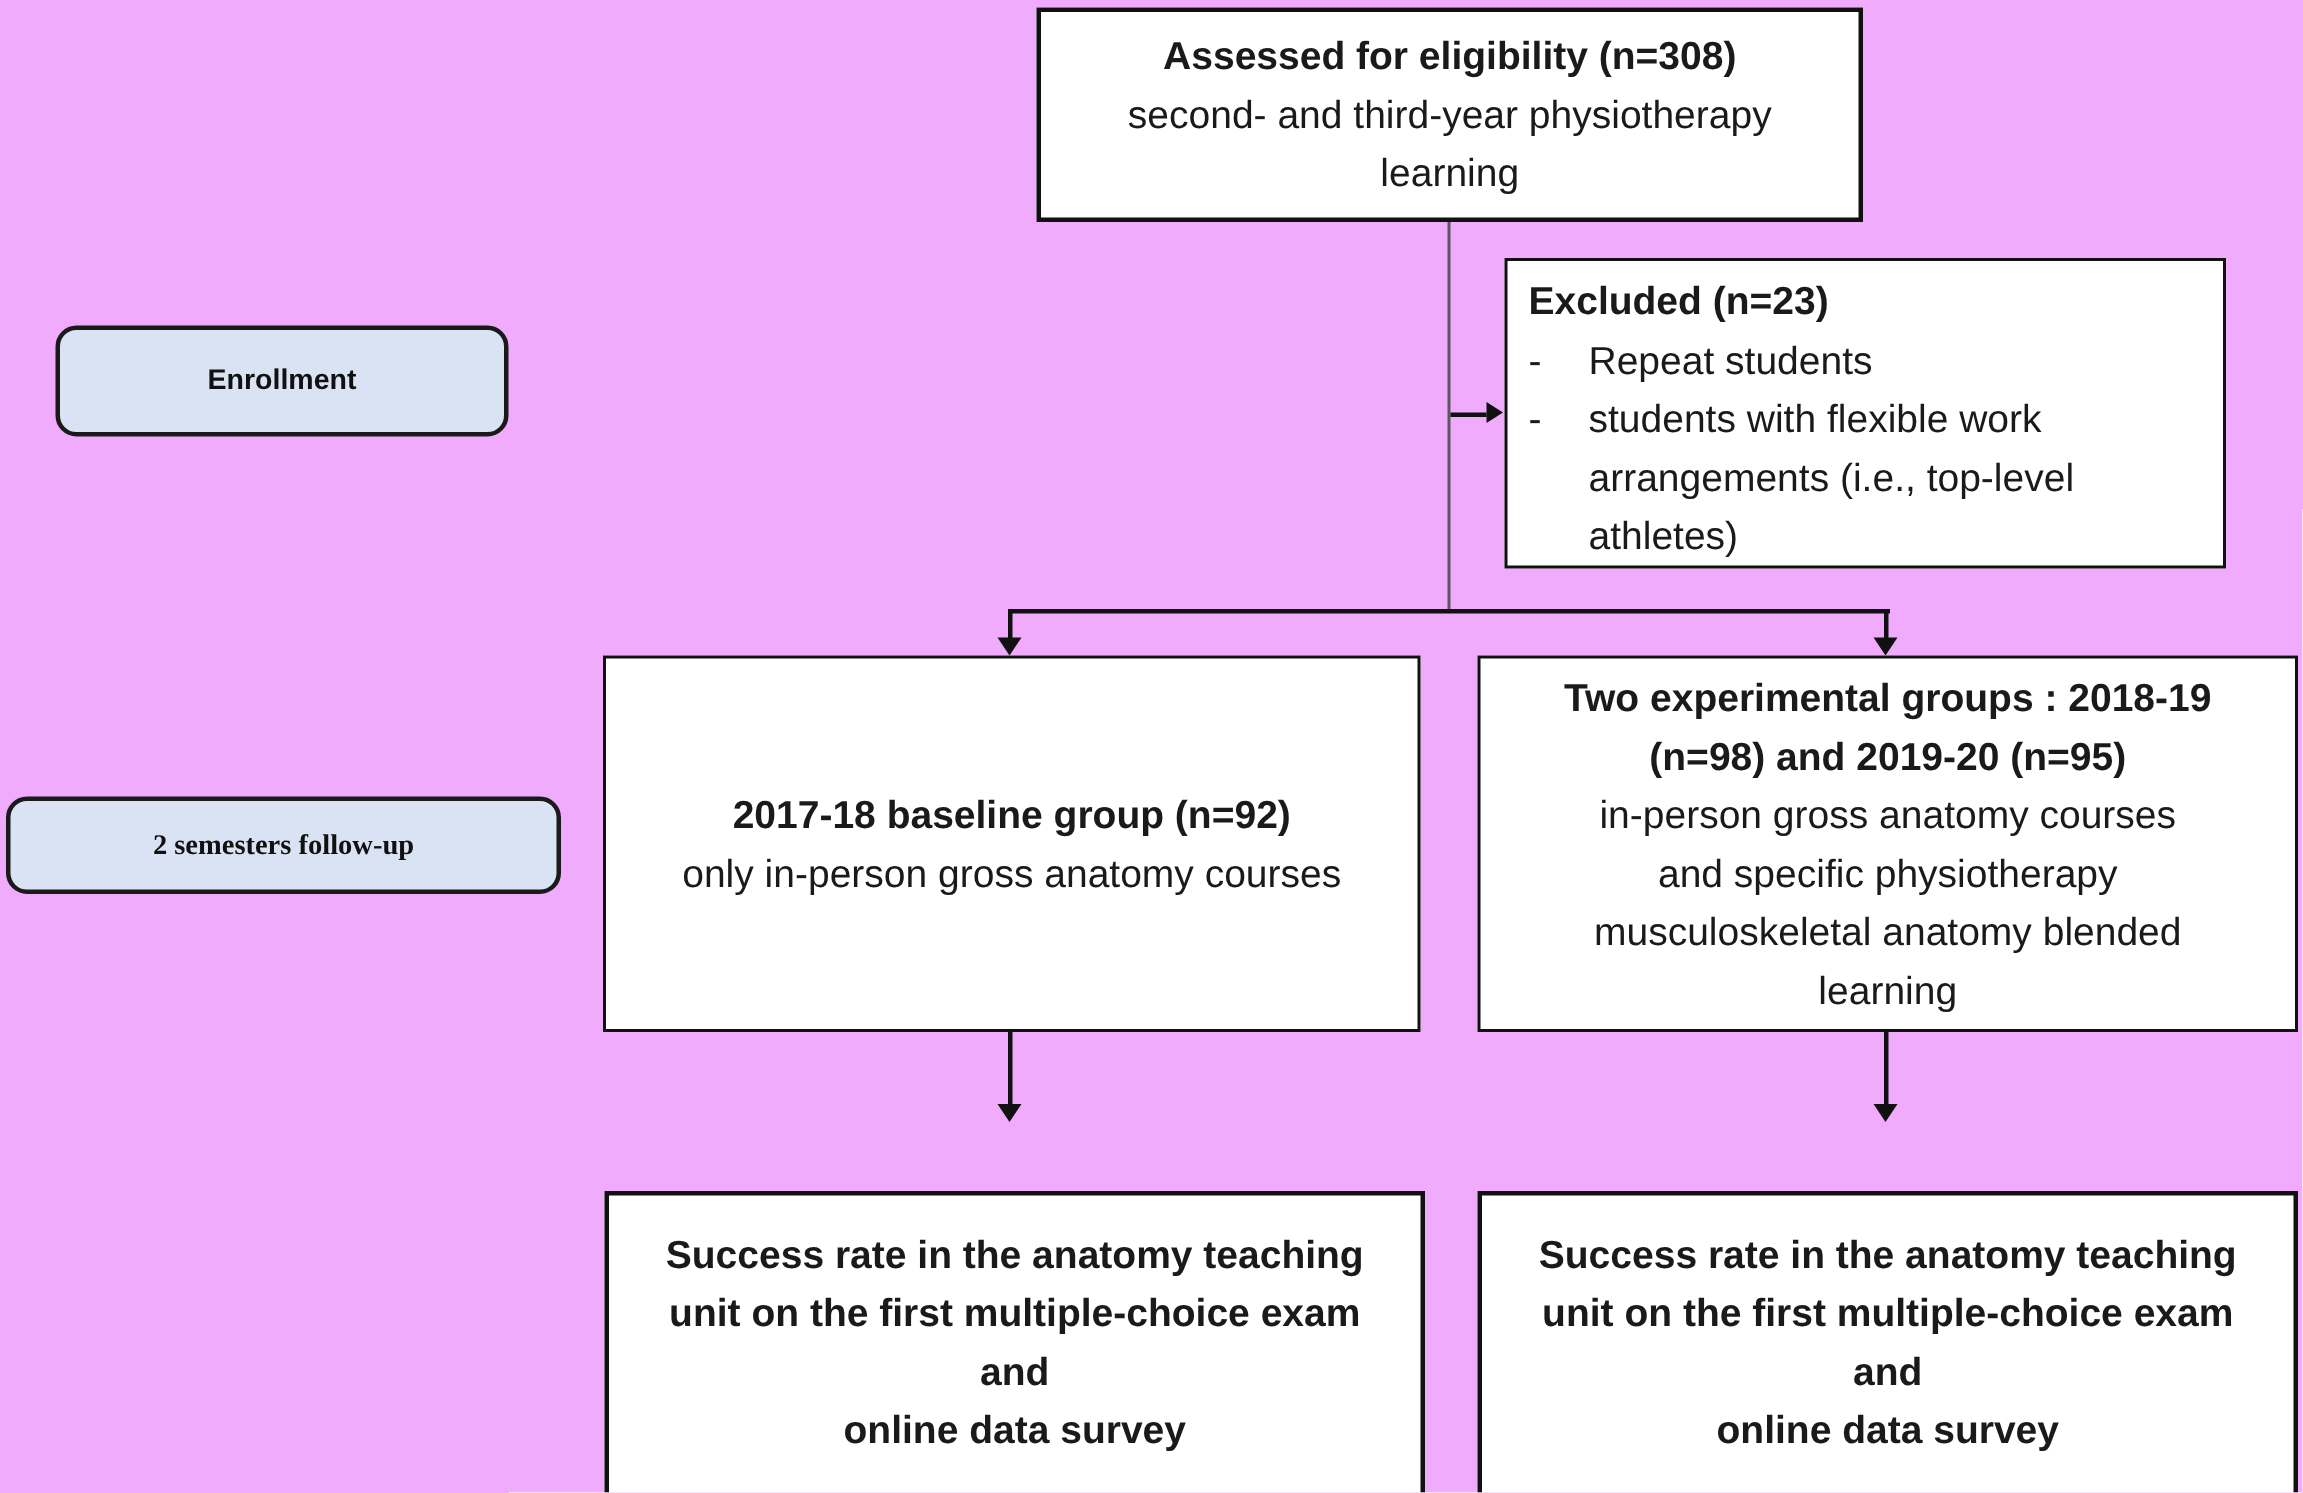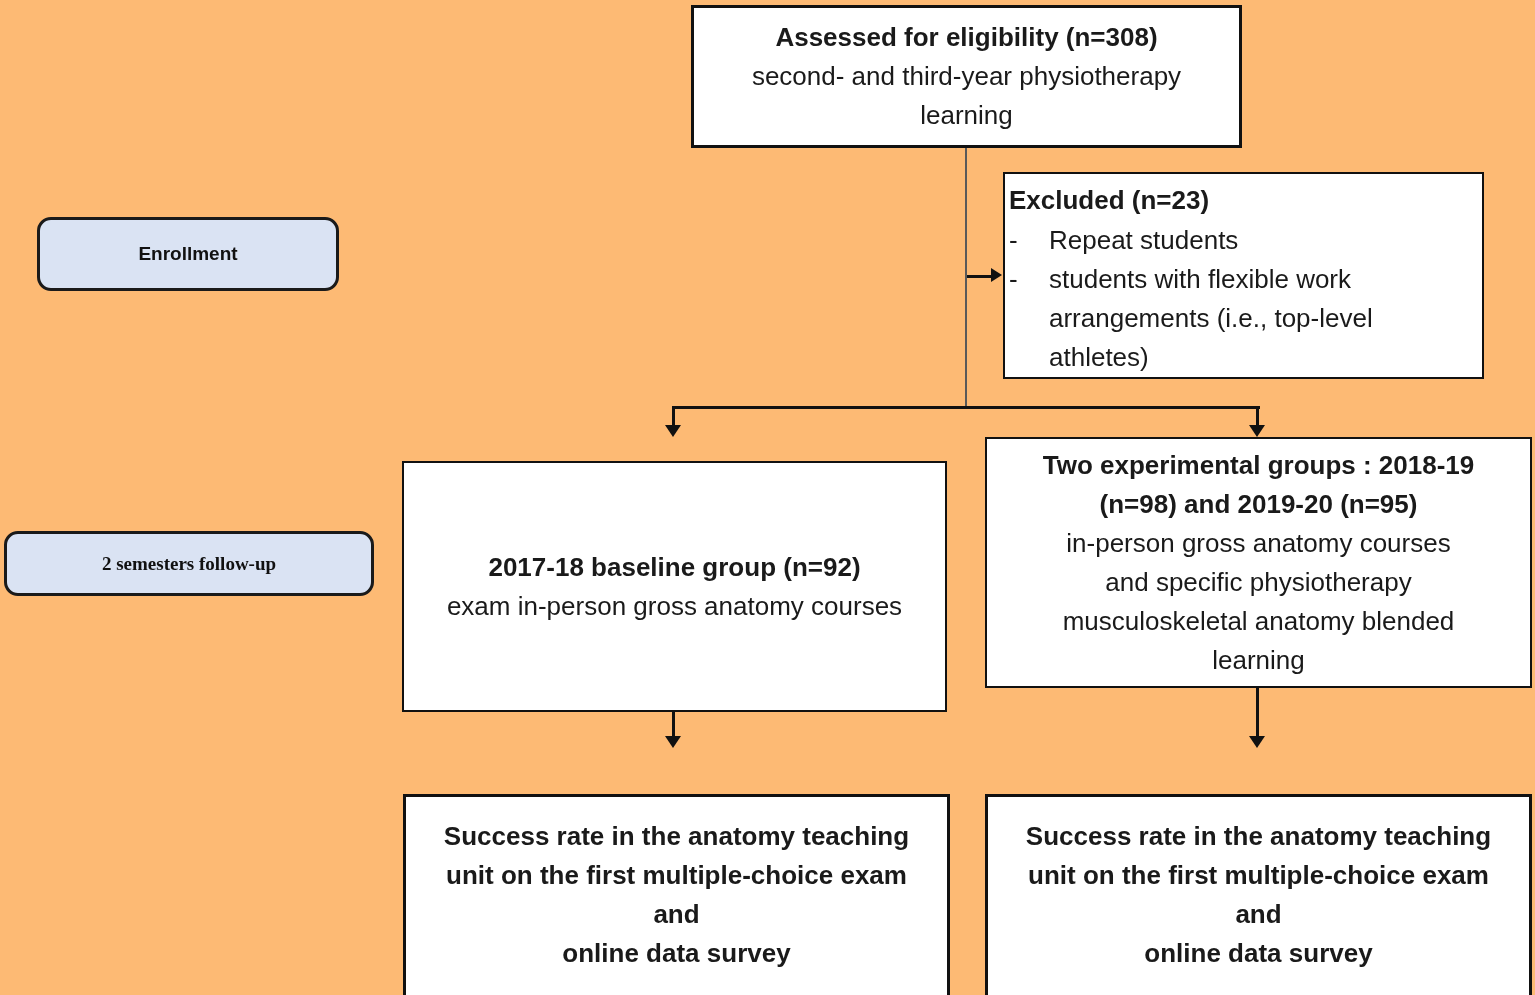--- a/index.html
+++ b/index.html
@@ -5,21 +5,21 @@
   * { margin: 0; padding: 0; box-sizing: border-box; }
   html, body { background: #ffffff; }
   body {
     font-family: "Liberation Sans", sans-serif;
     color: #1a1a1a;
   }
   .canvas {
     position: relative;
     width: 1535px;
     height: 995px;
-    background: #fdba74;
+    background: #f0abfc;
     overflow: hidden;
   }
   .box {
     position: absolute;
     background: #ffffff;
     border: 2px solid #111111;
     font-size: 26px;
     line-height: 39px;
   }
   .box.thick { border-width: 3px; }
@@ -42,32 +42,32 @@
     justify-content: center;
     font-weight: bold;
     font-size: 19px;
     color: #111111;
   }
   
   .top-box { left: 691px; top: 5px; width: 551px; height: 143px; padding: 4px 12px; }
   
   .excluded-box {
     left: 1003px; top: 172px; width: 481px; height: 207px;
-    padding: 7px 14px 7px 4px;
+    padding: 7px 14px 7px 14px;
     text-align: left;
   }
   .excluded-list { margin-top: 1px; }
   .excluded-item { display: flex; align-items: flex-start; }
   .excluded-item .marker { width: 40px; flex: 0 0 40px; }
   
   .enrollment-pill { left: 37px; top: 217px; width: 302px; height: 74px; }
   .followup-pill   { left: 4px;  top: 531px; width: 370px; height: 65px; font-family: Liberation Serif, serif; }
   .outcomes-pill   { left: 33px; top: 838px; width: 311px; height: 68px; }
   
-  .baseline-box     { left: 402px; top: 437px; width: 545px; height: 251px; padding: 4px 0; margin-top: 24px; }
+  .baseline-box     { left: 402px; top: 437px; width: 545px; height: 251px; padding: 4px 0; }
   .experimental-box { left: 985px; top: 437px; width: 547px; height: 251px; padding: 12px 10px; }
   
   .outcome-box {
     width: 547px; height: 246px;
     padding: 20px 10px 4px 10px;
     text-align: center;
     font-weight: bold;
     margin-top: 46px;
   }
   .outcome-left-box  { left: 403px; top: 748px; }
@@ -138,21 +138,21 @@
 
   <div class="stage-pill enrollment-pill">
     <span>Enrollment</span>
   </div>
   <div class="stage-pill followup-pill">
     <span>2 semesters follow-up</span>
   </div>
 
   <div class="box baseline-box center-col">
     <div class="bold">2017-18 baseline group (n=92)</div>
-    <div>exam in-person gross anatomy courses</div>
+    <div>only in-person gross anatomy courses</div>
   </div>
 
   <div class="box experimental-box center-col">
     <div class="bold pre">Two experimental groups : 2018-19
 (n=98) and 2019-20 (n=95)</div>
     <div class="pre">in-person gross anatomy courses
 and specific physiotherapy
 musculoskeletal anatomy blended
 learning</div>
   </div>

